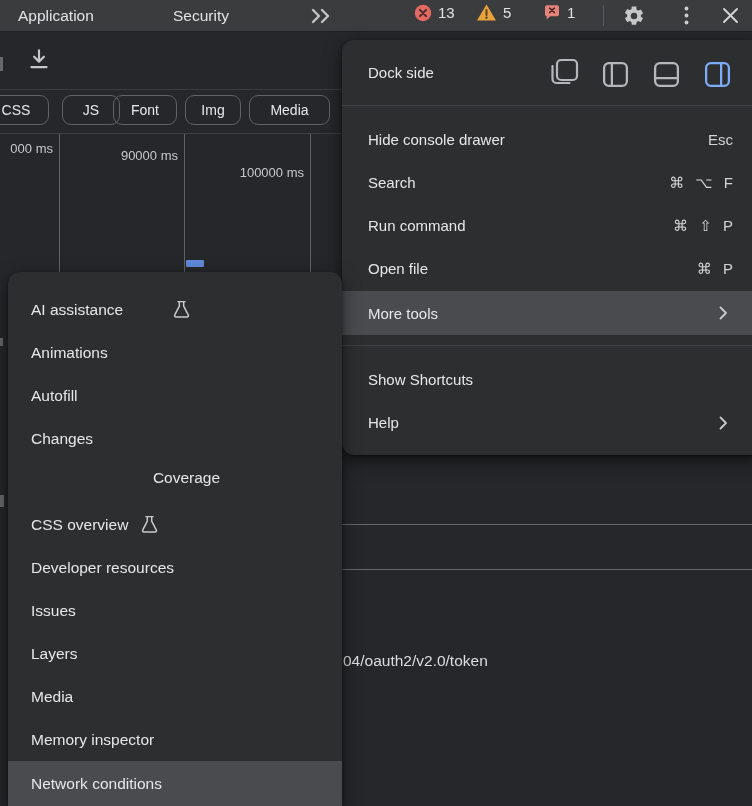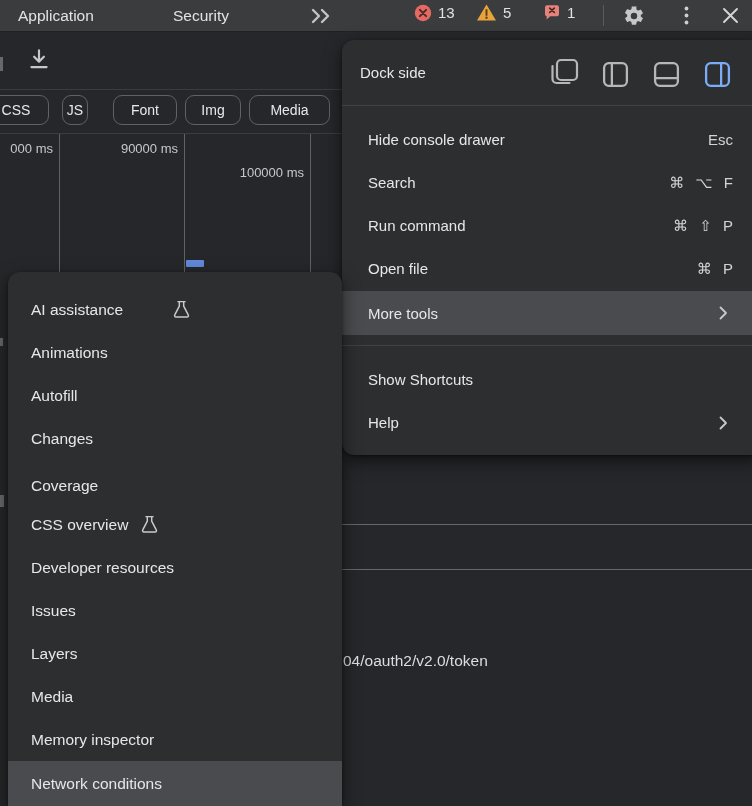--- a/index.html
+++ b/index.html
@@ -29,21 +29,21 @@
   
   .menu{position:absolute;background:#2d2e30;z-index:20;box-shadow:0 6px 18px rgba(0,0,0,.55), 0 1px 3px rgba(0,0,0,.4);}
   .main-menu{left:342px;top:40px;width:420px;height:415px;border-radius:12px 0 0 12px;}
   .sub-menu{left:8px;top:272px;width:334px;height:534px;border-radius:12px 12px 0 0;}
   .menu-row{position:absolute;left:0;right:0;height:43px;display:flex;align-items:center;
             padding:0 29px 0 26px;box-sizing:border-box;font-size:15px;color:#e6e7e8;}
   .menu-row.hl{background:#4a4b4e;}
   .shortcut{margin-left:auto;color:#d3d4d6;word-spacing:7px;font-size:15px;}
   .chev{margin-left:auto;display:flex;align-items:center;}
   .msep{position:absolute;left:0;right:0;height:1px;background:#404144;}
-  .dock-label{position:absolute;left:18px;top:13px;height:40px;line-height:40px;font-size:15px;color:#e6e7e8;text-align:center;}
+  .dock-label{position:absolute;left:26px;top:13px;height:40px;line-height:40px;font-size:15px;color:#e6e7e8;text-align:center;}
   .dockbtn{position:absolute;top:19px;width:30px;height:30px;display:flex;align-items:center;justify-content:center;}
   .sub-row{position:absolute;left:0;right:0;height:43px;display:flex;align-items:center;gap:11px;
            padding-left:23px;box-sizing:border-box;font-size:15.5px;color:#e6e7e8;}
   .sub-row.hl{background:#4a4b4e;}
 </style>
 </head>
 <body>
 
 <div>
 
@@ -53,37 +53,37 @@
     <svg width="26" height="26" viewBox="0 0 24 24">
       <path d="M12 3 v10 M7.5 9 L12 13.5 L16.5 9 M5 18.5 h14" fill="none" stroke="#c6c7c9" stroke-width="2" stroke-linecap="round" stroke-linejoin="round"></path>
     </svg>
   </div>
 
   <div class="hline" style="left:0;top:89px;width:342px;"></div>
 
   <button class="chip" style="left:-17px;width:66px;">
       <span>CSS</span>
     </button>
-  <button class="chip" style="left:62px;width:26px;text-align:center;">
+  <button class="chip" style="left:62px;width:58px;text-align:center;">
       <span>JS</span>
     </button>
   <button class="chip" style="left:113px;width:64px;">
       <span>Font</span>
     </button>
   <button class="chip" style="left:185px;width:56px;">
       <span>Img</span>
     </button>
   <button class="chip" style="left:249px;width:81px;">
       <span>Media</span>
     </button>
 
   <div class="hline" style="left:0;top:133px;width:342px;"></div>
 
   <div class="tick" style="left:7px;width:46px;">000 ms</div>
-  <div class="tick" style="left:106px;width:72px;">90000 ms</div>
+  <div class="tick" style="left:106px;width:72px;margin-top:7px;">90000 ms</div>
   <div class="tick" style="left:238px;width:66px;margin-top:24px;">100000 ms</div>
   <div class="grid" style="left:59px;"></div>
   <div class="grid" style="left:184px;"></div>
   <div class="grid" style="left:310px;"></div>
 
   <svg style="position:absolute;left:186px;top:260px;" width="18" height="7">
     <rect x="0" y="0" width="18" height="7" rx="1" fill="#6189d9"></rect>
   </svg>
 
   <div class="bg-right-line" style="top:524px;"></div>
@@ -231,21 +231,21 @@
   </div>
   <div class="sub-row" style="top:59px;">
       <span>Animations</span>
     </div>
   <div class="sub-row" style="top:102px;">
       <span>Autofill</span>
     </div>
   <div class="sub-row" style="top:145px;">
       <span>Changes</span>
     </div>
-  <div class="sub-row" style="top:192px;">
+  <div class="sub-row" style="top:184px;justify-content:center;">
       <span>Coverage</span>
     </div>
   <div class="sub-row" style="top:231px;">
     <span>CSS overview</span>
     <svg width="21" height="21" viewBox="0 0 24 24">
       <path d="M8 3 h8 M9.5 3 v5.2 L4.3 18.2 A1.5 1.5 0 0 0 5.7 20.5 h12.6 a1.5 1.5 0 0 0 1.4-2.3 L14.5 8.2 V3" fill="none" stroke="#c9cacc" stroke-width="1.7" stroke-linecap="round" stroke-linejoin="round"></path>
     </svg>
   </div>
   <div class="sub-row" style="top:274px;">
       <span>Developer resources</span>

